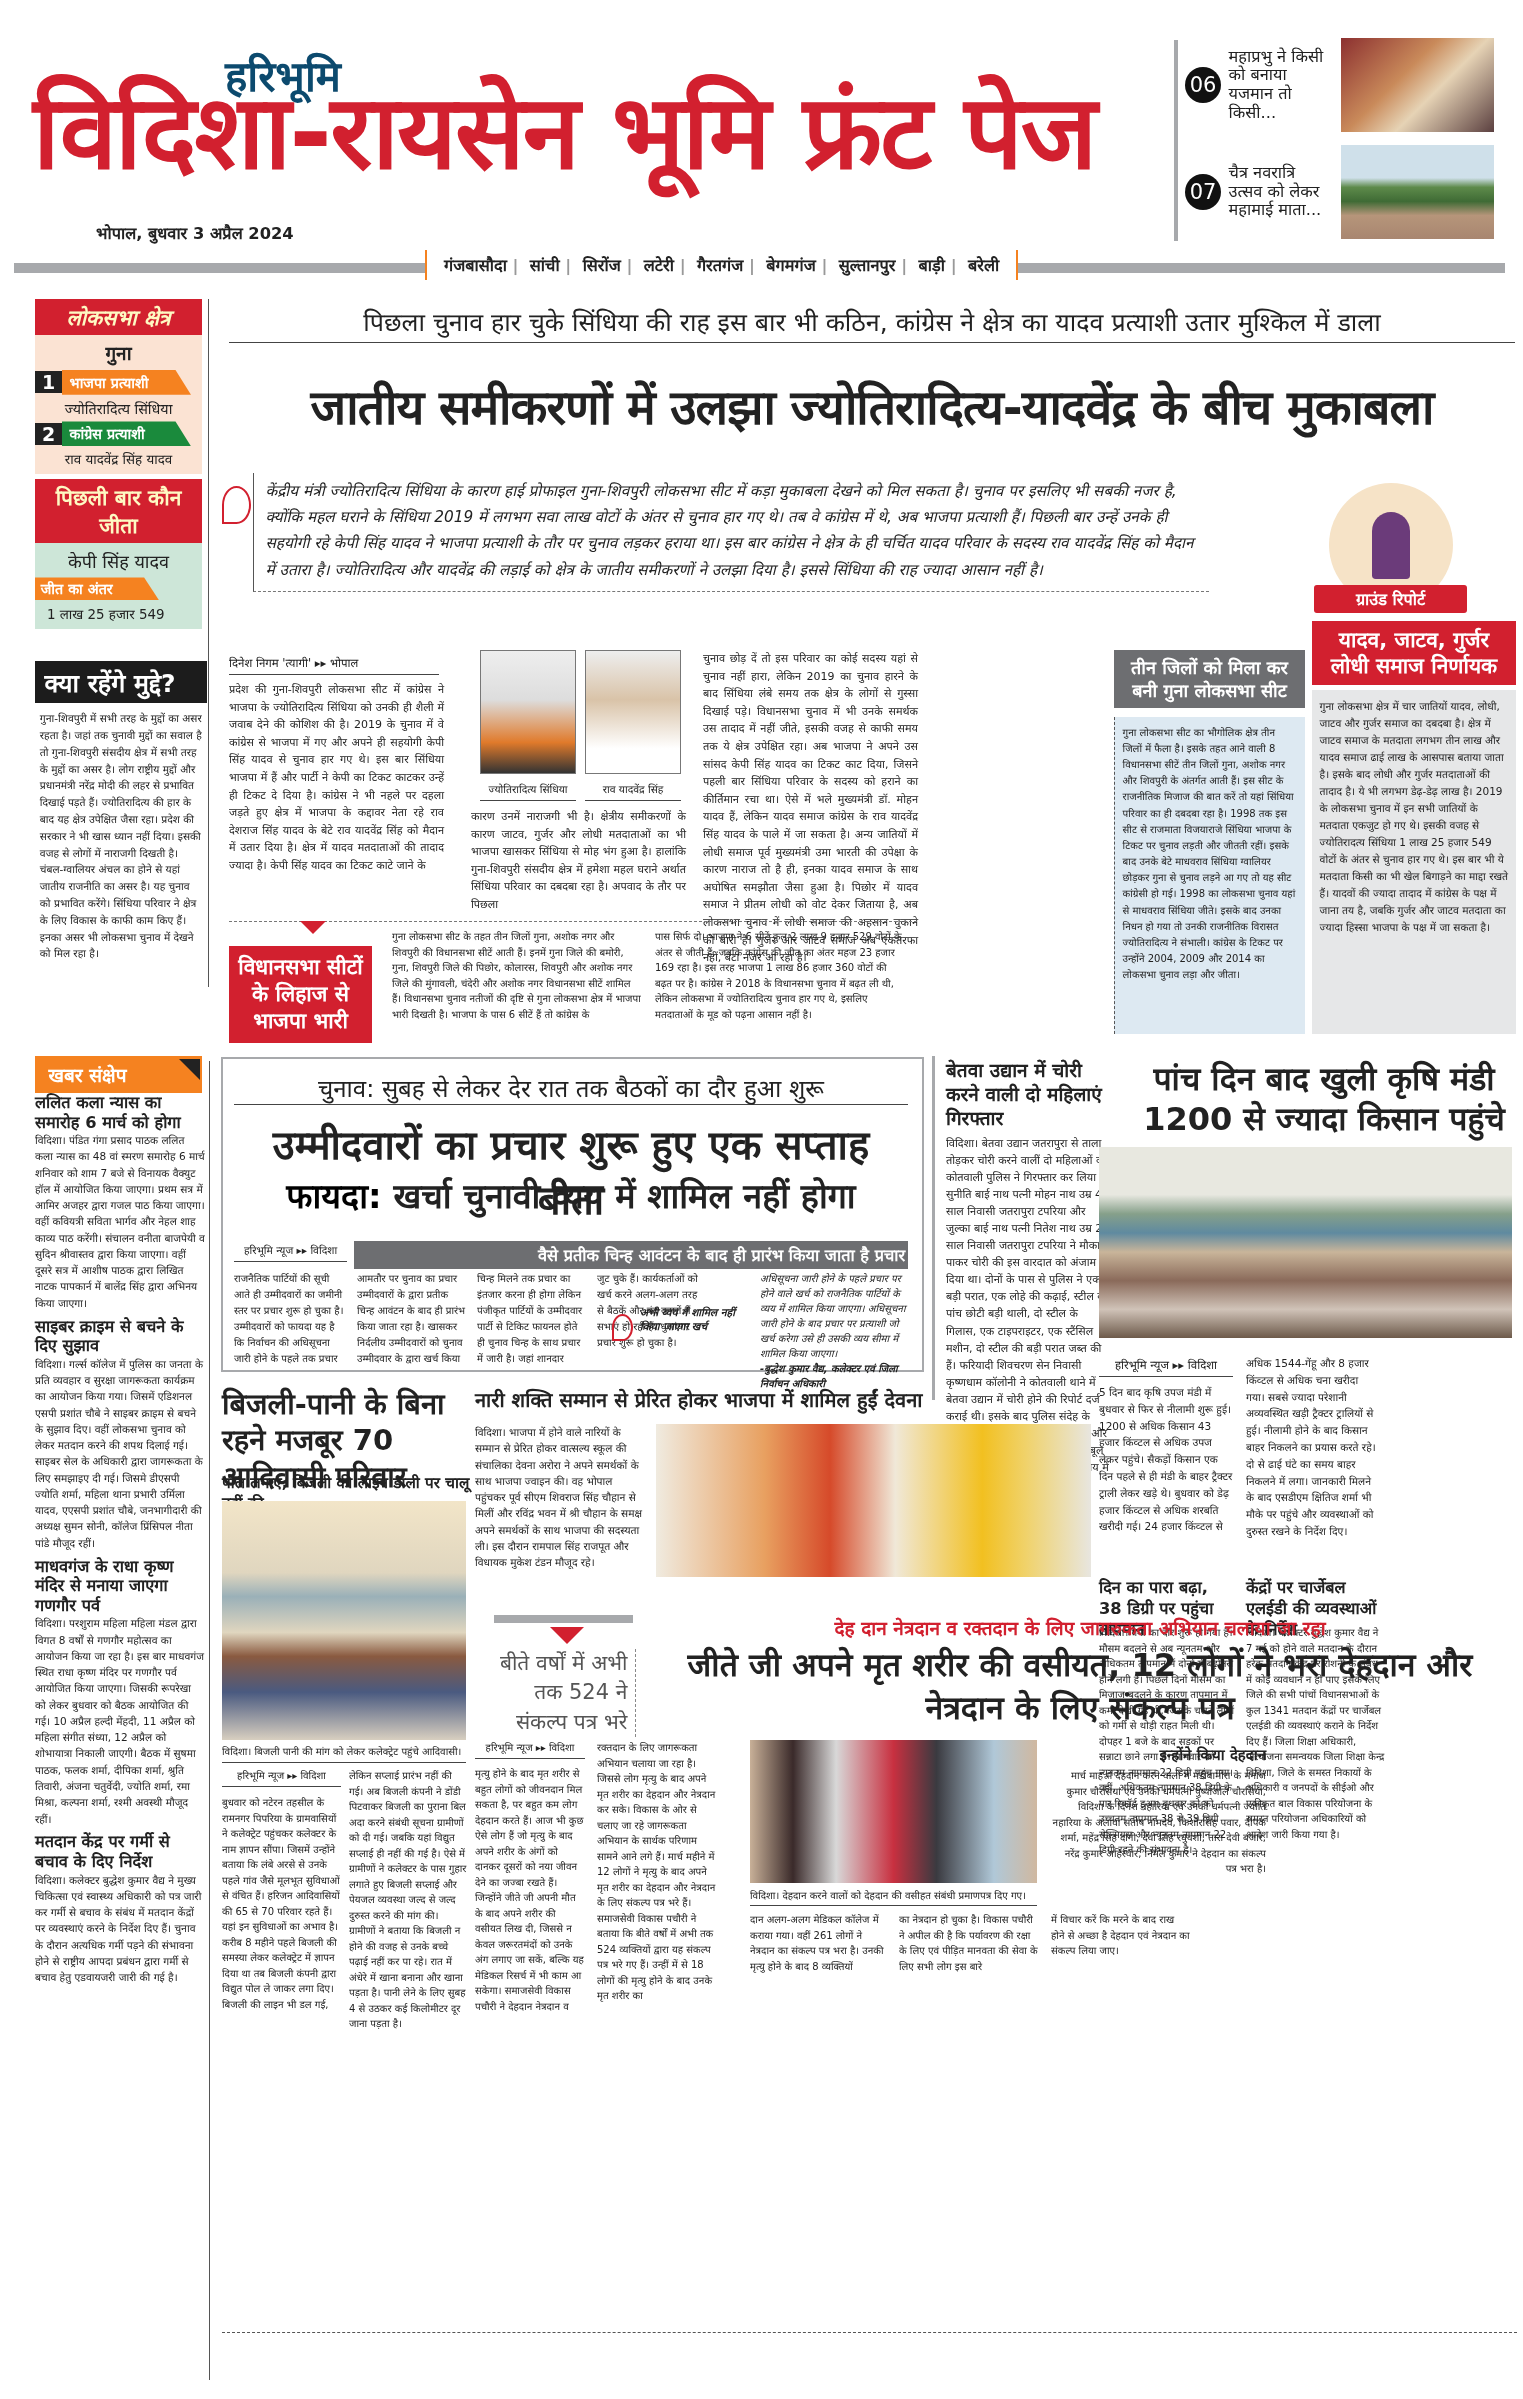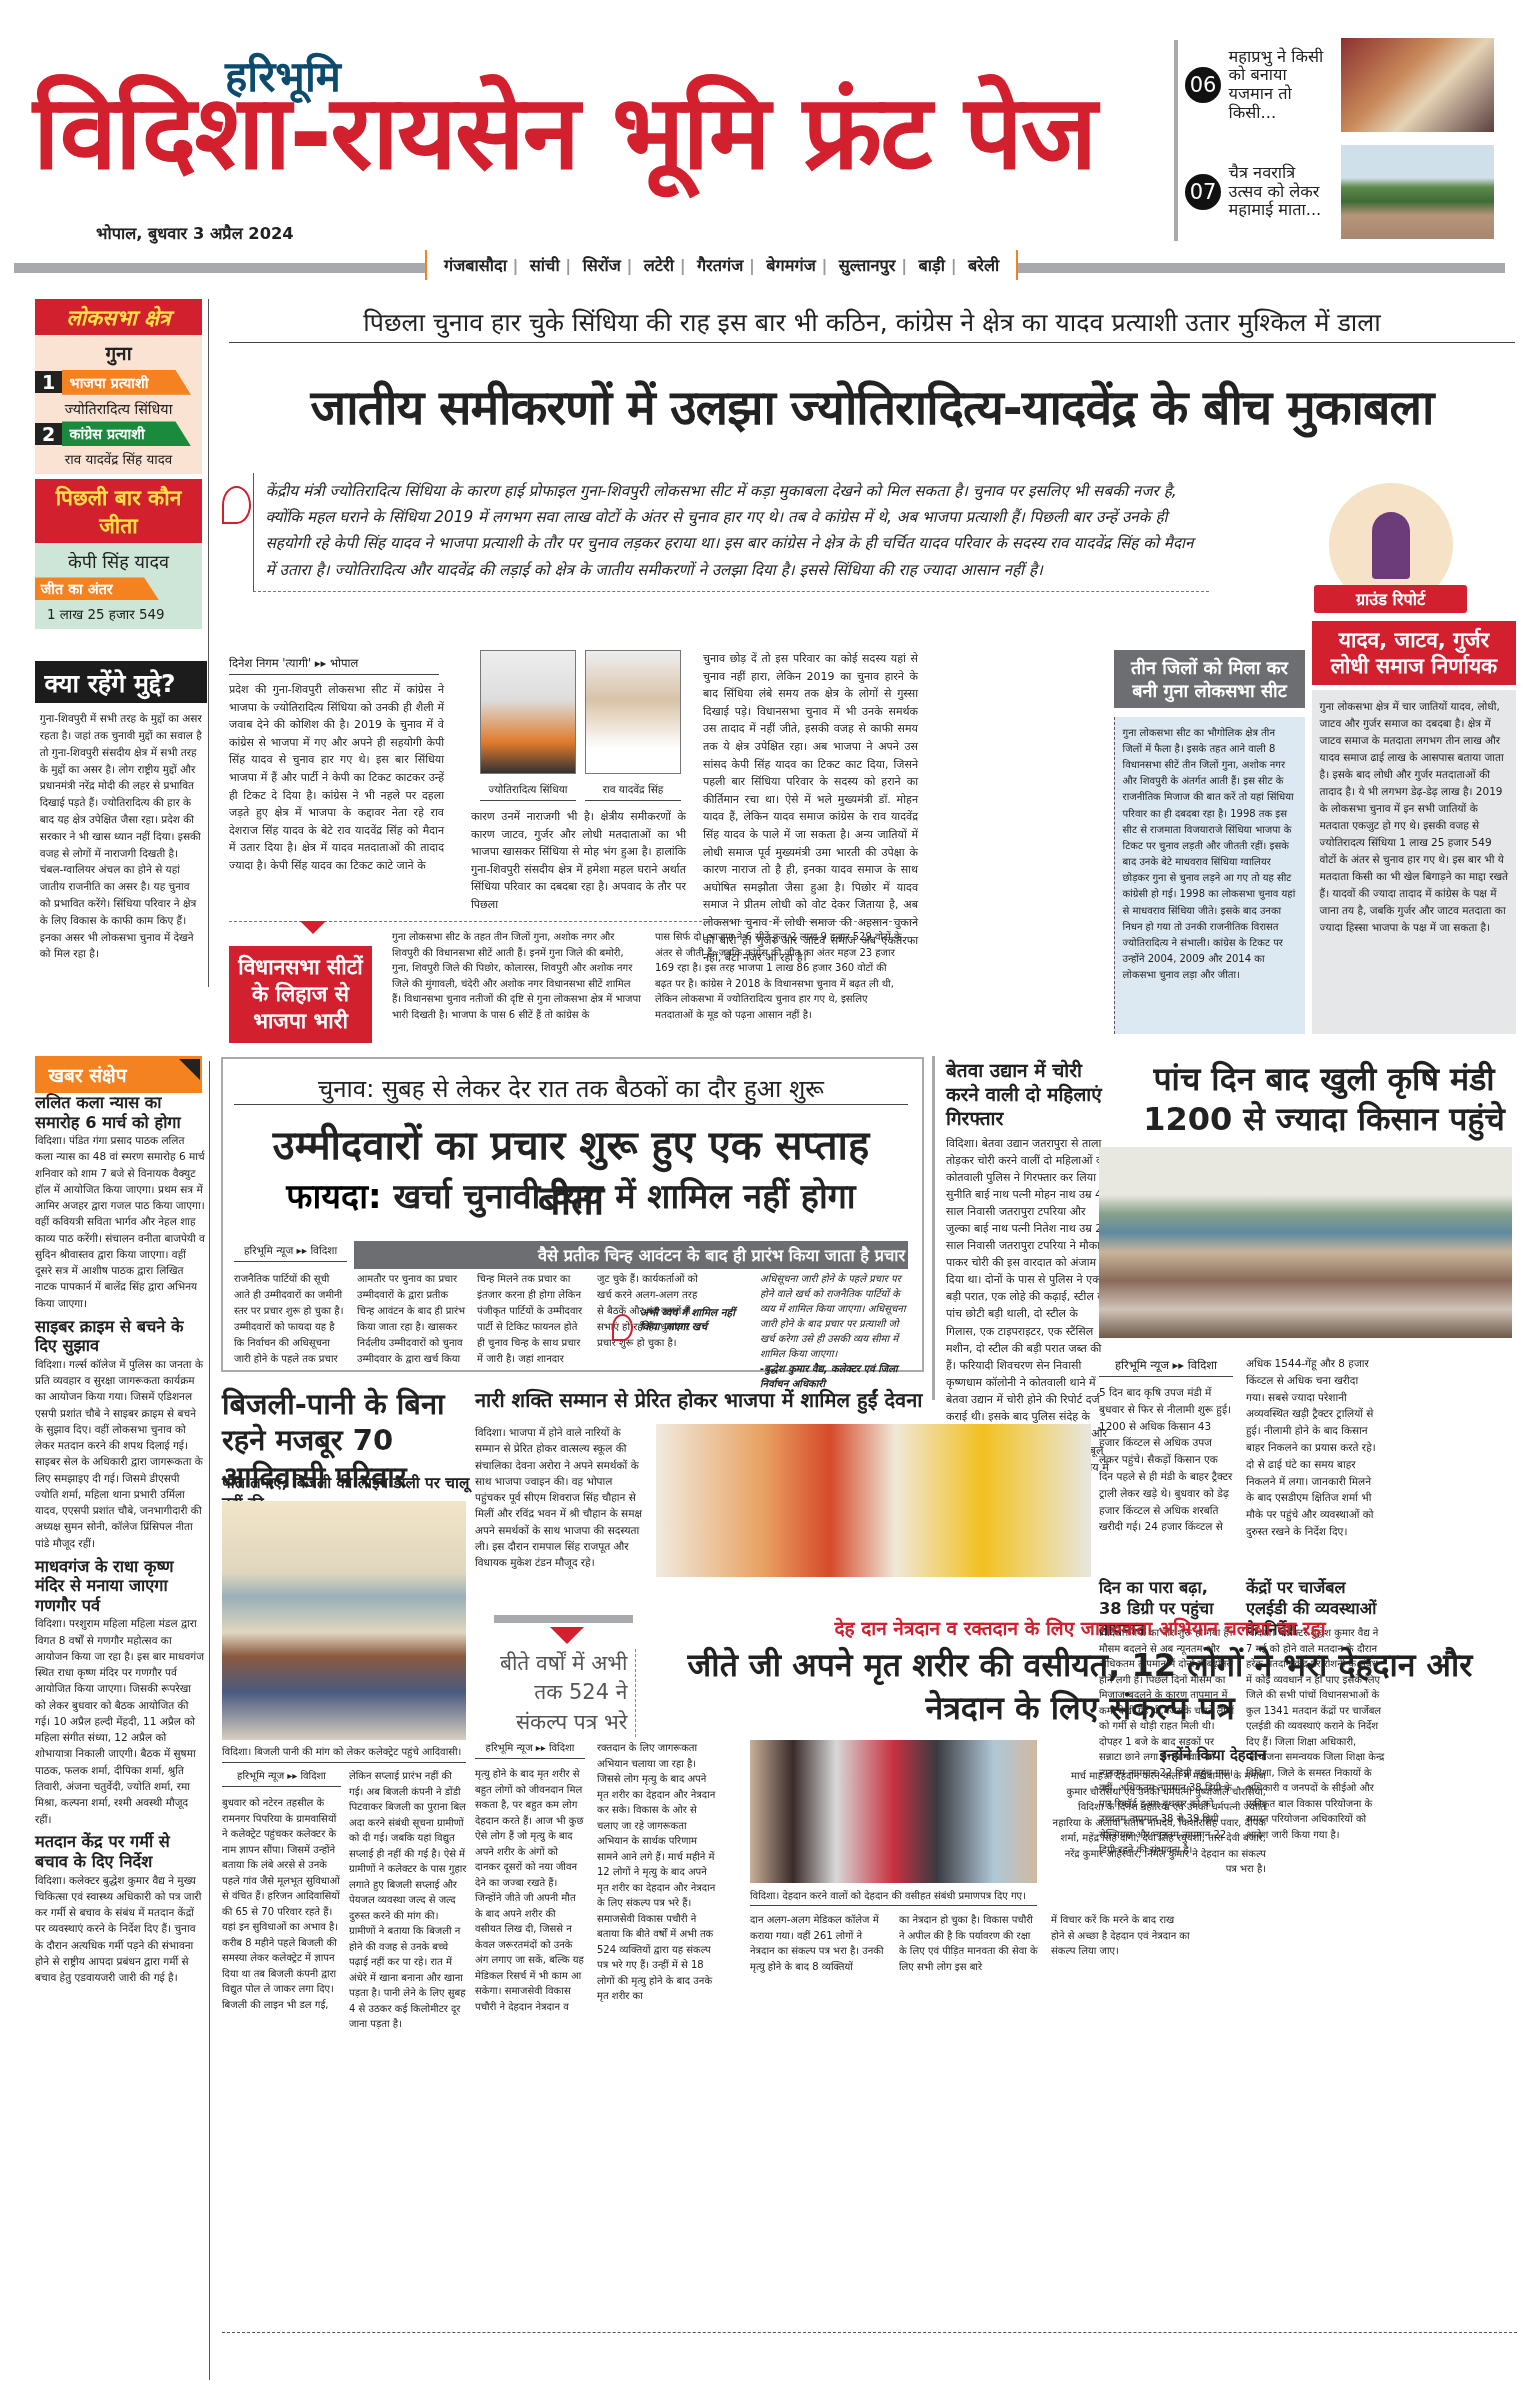--- a/index.html
+++ b/index.html
@@ -9,21 +9,21 @@
 .masthead{color:#d2202f;font-weight:bold;font-size:103px;left:33px;top:76px;letter-spacing:-1.9px;line-height:1.1}
 .dateline{left:96px;top:222px;font-size:16.3px;font-weight:bold}
 .gray-bar{left:14.3px;top:263px;height:9.6px;background:#a7a9ac}
 .cities{left:425px;top:250px;font-size:16.3px;font-weight:bold;border-left:2.9px solid #f58220;border-right:2.9px solid #f58220;padding:3.8px 17px;background:#fff}
 .cities span.sep{color:#999;margin:0 5.7px}
 .teaser{display:flex;align-items:center}
 .teaser .num{width:36px;height:36px;border-radius:50%;background:#111;color:#fff;font-size:21px;display:flex;align-items:center;justify-content:center;margin-right:7.6px;flex-shrink:0}
 .teaser .txt{font-size:16.3px;line-height:1.15;width:103px}
 .teaser .ph{width:153px;height:94px;margin-left:9.6px}
 .leftbox{left:35px;top:299px;width:167px}
-.red-hdr{background:#d2202f;color:#fde047;font-weight:bold;text-align:center;font-size:21px;padding:3.8px}
+.red-hdr{background:#d2202f;color:#fef9c3;font-weight:bold;text-align:center;font-size:21px;padding:3.8px}
 .peach{background:#fbe3d3;padding:5.7px 0}
 .center-txt{text-align:center}
 .tag{display:flex;align-items:center;margin:3.8px 0}
 .tag .n{background:#222;color:#fff;font-weight:bold;width:27px;text-align:center;font-size:19px}
 .tag .l{color:#fff;font-weight:bold;font-size:14.3px;padding:2.9px 7.6px;clip-path:polygon(0 0,88% 0,100% 100%,0 100%);width:129px}
 .mint{background:#cde6d8;padding:5.7px 0}
 .blackhdr{background:#1c1c1c;color:#fff;font-weight:bold;font-size:25px;padding:3.8px 9.6px}
 .small{font-size:11px;line-height:1.55}
 .col p{font-size:11px;line-height:1.6;text-align:justify}
 .dot-div{border-top:1px dashed #777}

